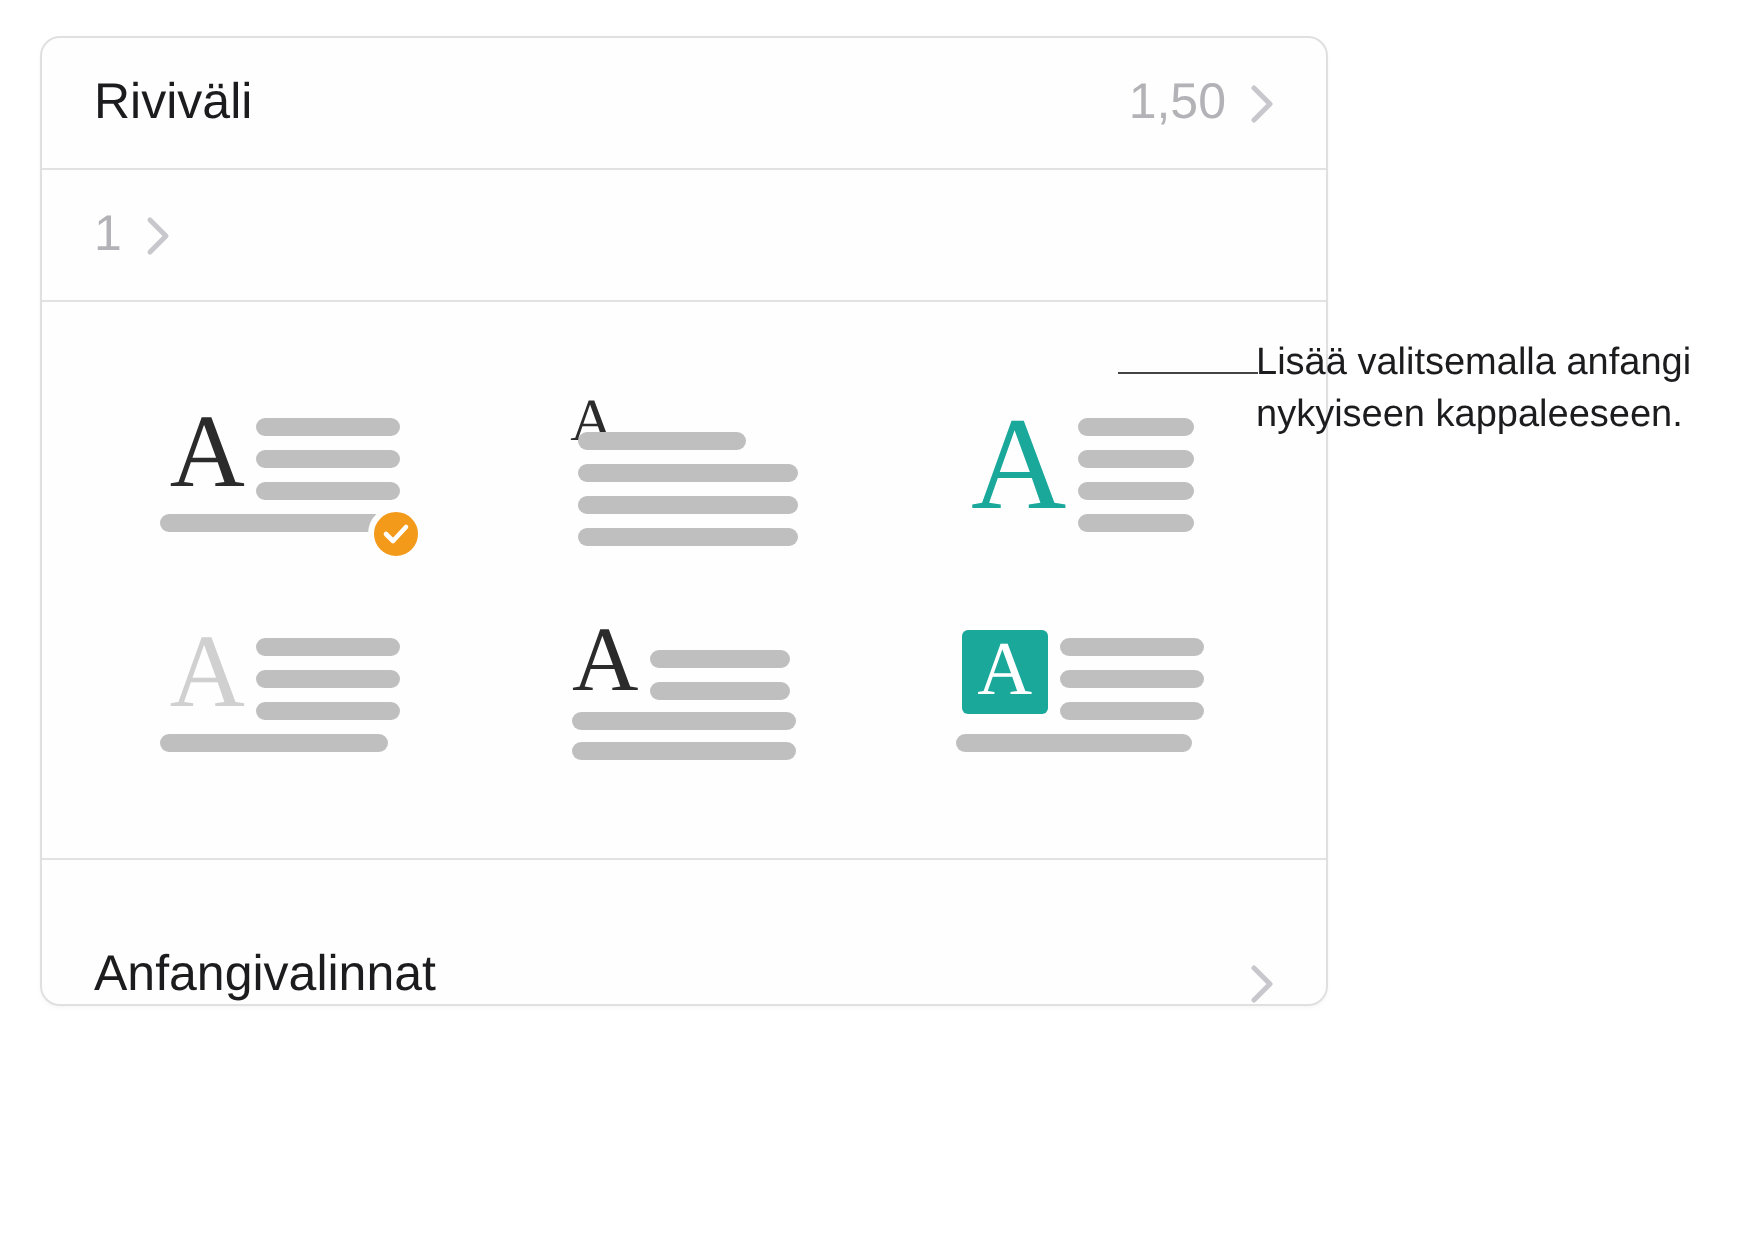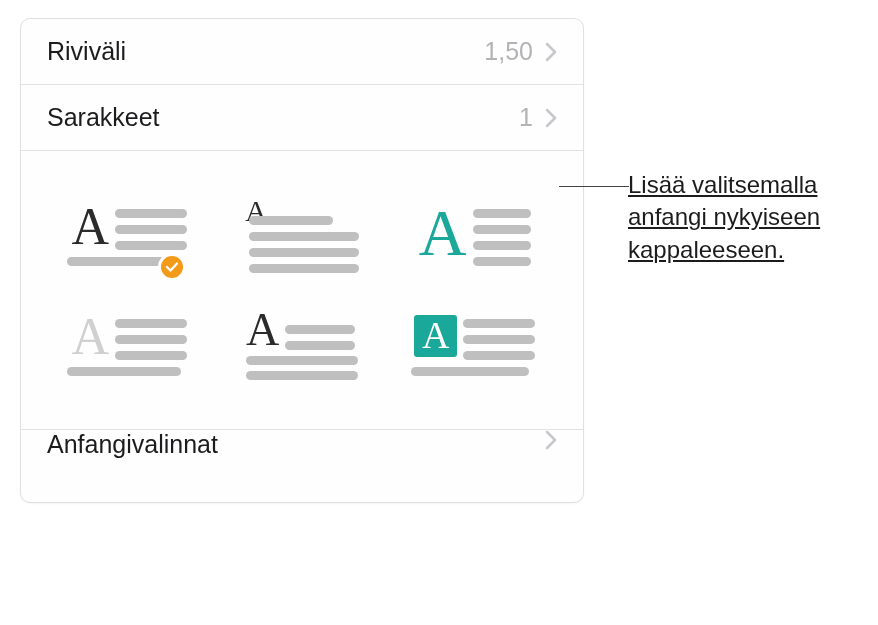--- a/index.html
+++ b/index.html
@@ -7,21 +7,21 @@
     font-family: -apple-system, BlinkMacSystemFont, "Helvetica Neue", Arial, sans-serif;
     background: #fff;
     width: 878px;
     height: 625px;
     position: relative;
   }
   .panel {
     position: absolute;
     left: 20px;
     top: 18px;
-    width: 564px;
+    width: 644px;
     background: #fefefe;
     border: 1px solid #e0e0e0;
     border-radius: 10px;
     box-shadow: 0 1px 2px rgba(0,0,0,0.04);
     overflow: hidden;
   }
   .row {
     display: flex;
     align-items: center;
     justify-content: space-between;
@@ -117,34 +117,33 @@
     background: #f39a1b;
     border-radius: 50%;
     border: 3px solid #fefefe;
     display: flex;
     align-items: center;
     justify-content: center;
   }
   .check-badge svg { width: 14px; height: 14px; }
   .options-row {
     display: flex;
-    align-items: flex-start;
+    align-items: flex-end;
     justify-content: space-between;
     padding: 0 26px;
     height: 72px;
   }
   .callout {
     position: absolute;
     left: 628px;
     top: 169px;
     width: 240px;
-    font-size: 24px;
+    font-size: 19px;
     line-height: 1.35;
     color: #1c1c1e;
-    text-decoration: underline;
   }
   .callout-line {
     position: absolute;
     left: 559px;
     top: 186px;
     width: 70px;
     height: 1px;
     background: #444;
   }
   
@@ -166,21 +165,20 @@
       <span class="row-value">1,50</span>
       <span class="chevron">
         <svg viewBox="0 0 12 20">
             <path d="M2 2 L10 10 L2 18" stroke="#c7c7cc" stroke-width="2.5" fill="none" stroke-linecap="round" stroke-linejoin="round"></path>
           </svg>
       </span>
     </div>
   </div>
 
   <div class="row">
-    <span class="row-label">Sarakkeet</span>
     <div class="row-right">
       <span class="row-value">1</span>
       <span class="chevron">
         <svg viewBox="0 0 12 20">
             <path d="M2 2 L10 10 L2 18" stroke="#c7c7cc" stroke-width="2.5" fill="none" stroke-linecap="round" stroke-linejoin="round"></path>
           </svg>
       </span>
     </div>
   </div>
 

